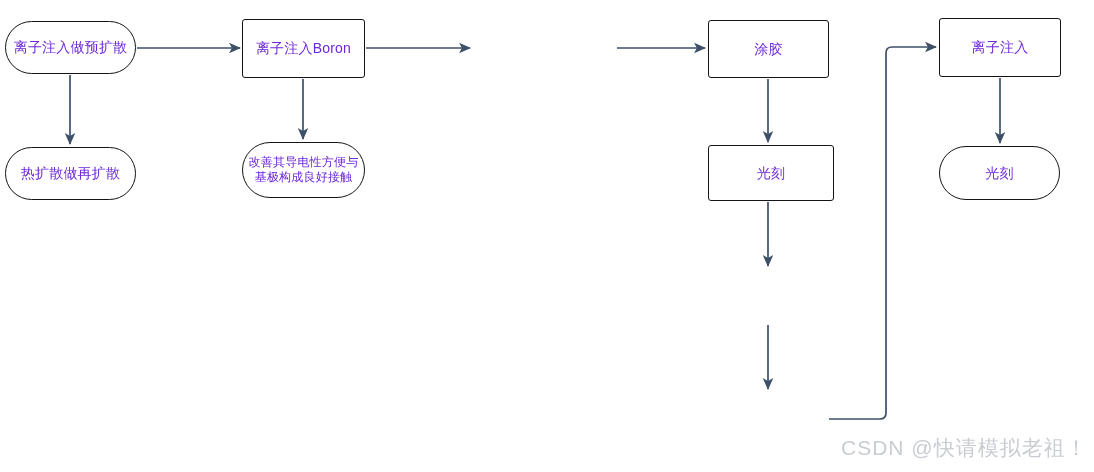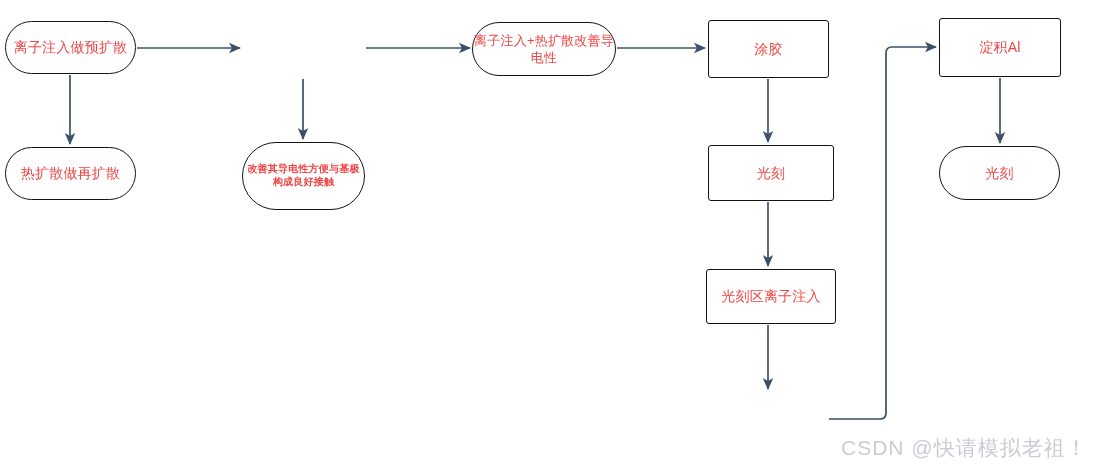--- a/index.html
+++ b/index.html
@@ -22,21 +22,21 @@
     left: 0;
     top: 0;
     width: 1094px;
     height: 472px;
   }
   .node {
     position: absolute;
     box-sizing: border-box;
     border: 1.6px solid #141414;
     background: #ffffff;
-    color: #ef4444;
+    color: #6d28d9;
     display: flex;
     align-items: center;
     justify-content: center;
     text-align: center;
     font-size: 14px;
     line-height: 1.32;
     letter-spacing: 0.2px;
     z-index: 2;
   }
   .node.rect  { border-radius: 3px; }
@@ -82,44 +82,41 @@
   </svg>
 
   <div class="node round" style="left:5px;  top:21px;  width:131px; height:53px;">
     <span class="lbl">离子注入做预扩散</span>
   </div>
 
   <div class="node round" style="left:5px;  top:147px; width:131px; height:53px;justify-content:center;">
     <span class="lbl">热扩散做再扩散</span>
   </div>
 
+  <div class="node rect" style="left:242px; top:19px;  width:123px; height:59px;">
+    <span class="lbl">离子注入Boron</span>
+  </div>
 
-  <div class="node round" style="left:242px; top:142px; width:123px; height:68px; font-size:10px; line-height:1.26;font-weight:bold;">
+  <div class="node round" style="left:242px; top:142px; width:123px; height:56px; font-size:12px; line-height:1.26;">
     <span class="lbl">改善其导电性方便与基极构成良好接触</span>
   </div>
 
-  <div class="node round" style="left:472px; top:22px;  width:144px; height:54px; font-size:13px;">
-    <span class="lbl">离子注入+热扩散改善导电性</span>
-  </div>
 
   <div class="node rect" style="left:708px; top:20px;  width:121px; height:58px;">
     <span class="lbl">涂胶</span>
   </div>
 
   <div class="node rect" style="left:708px; top:145px; width:126px; height:56px;">
     <span class="lbl">光刻</span>
   </div>
 
-  <div class="node rect" style="left:706px; top:269px; width:130px; height:55px;">
-    <span class="lbl">光刻区离子注入</span>
-  </div>
 
 
   <div class="node rect" style="left:939px; top:18px;  width:122px; height:59px;">
-    <span class="lbl">淀积Al</span>
+    <span class="lbl">离子注入</span>
   </div>
 
   <div class="node round" style="left:939px; top:146px; width:121px; height:54px;">
     <span class="lbl">光刻</span>
   </div>
 
   <div class="watermark" style="left:841px; top:434px;">CSDN @快请模拟老祖！！！</div>
 
 </div>
 

